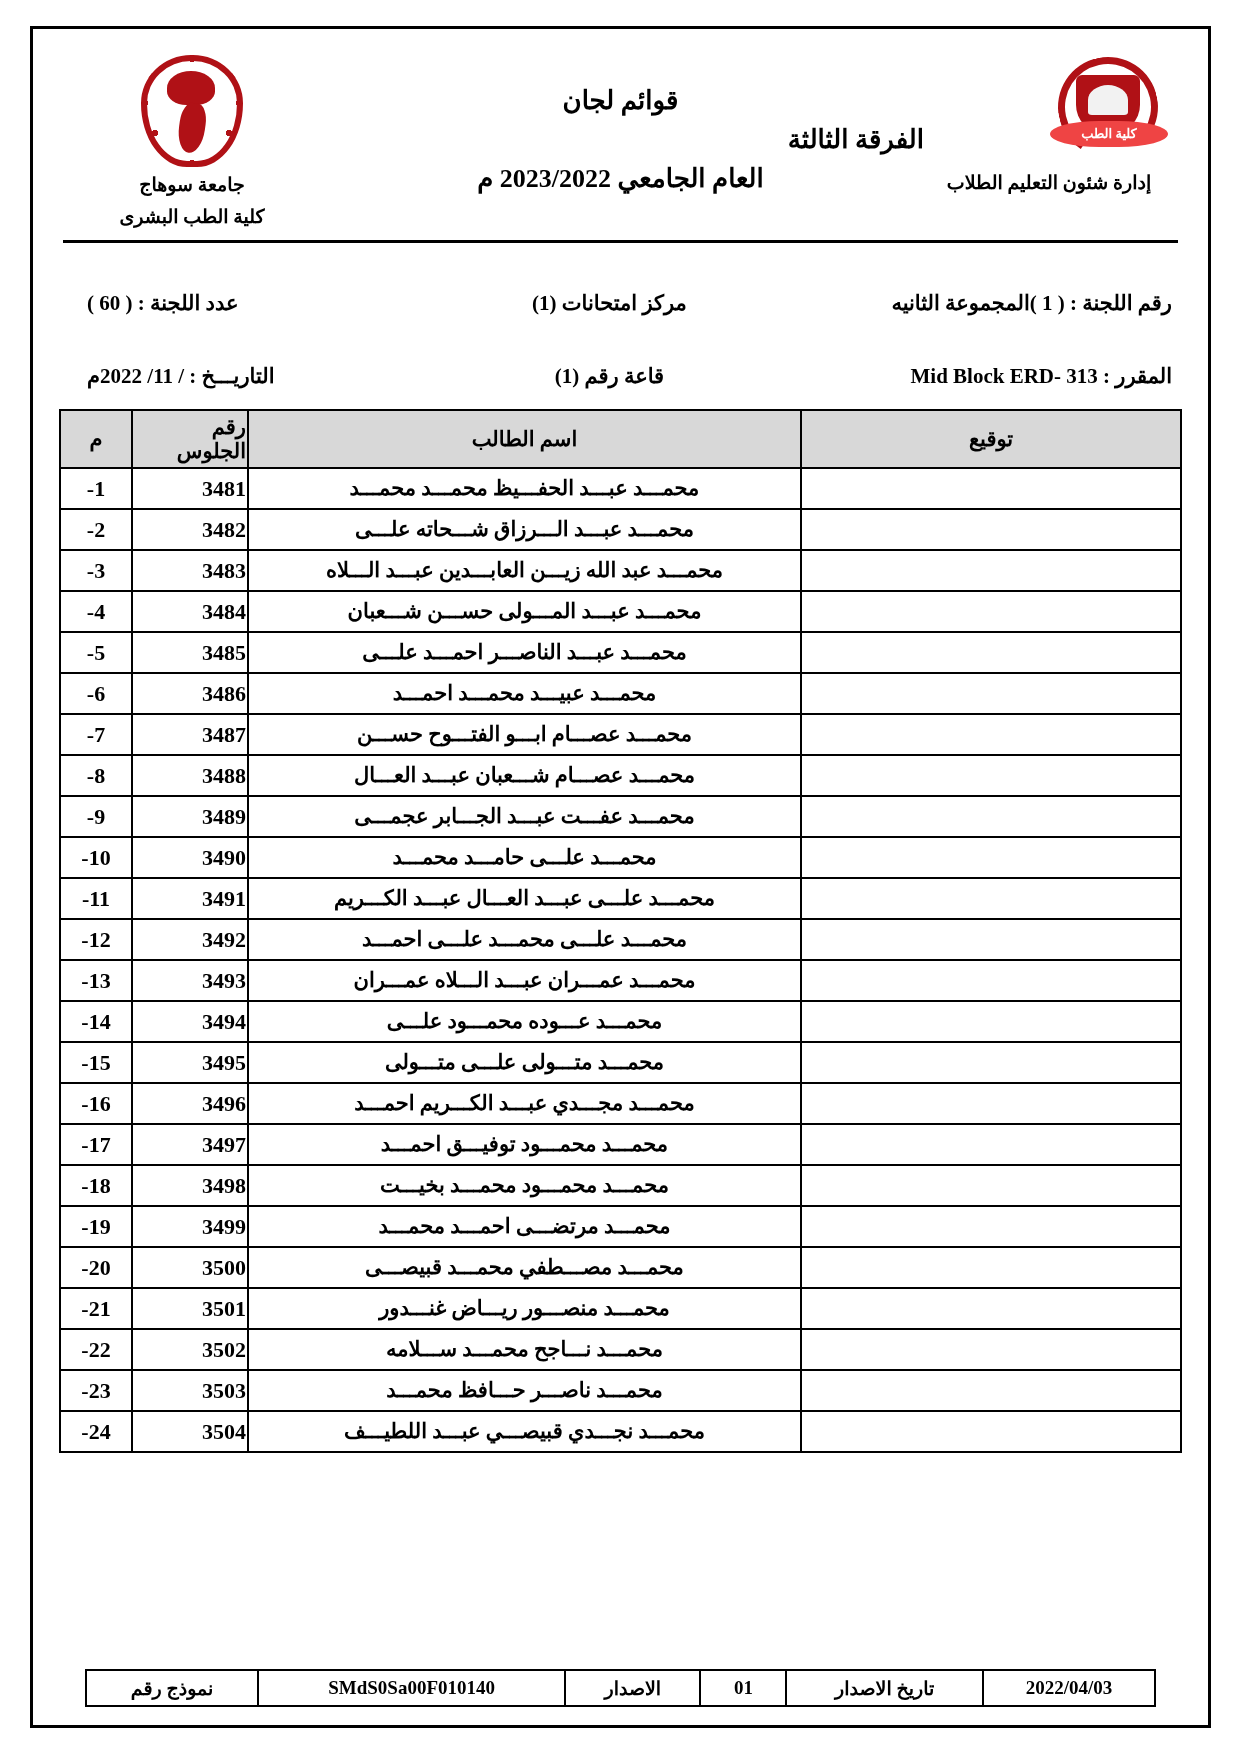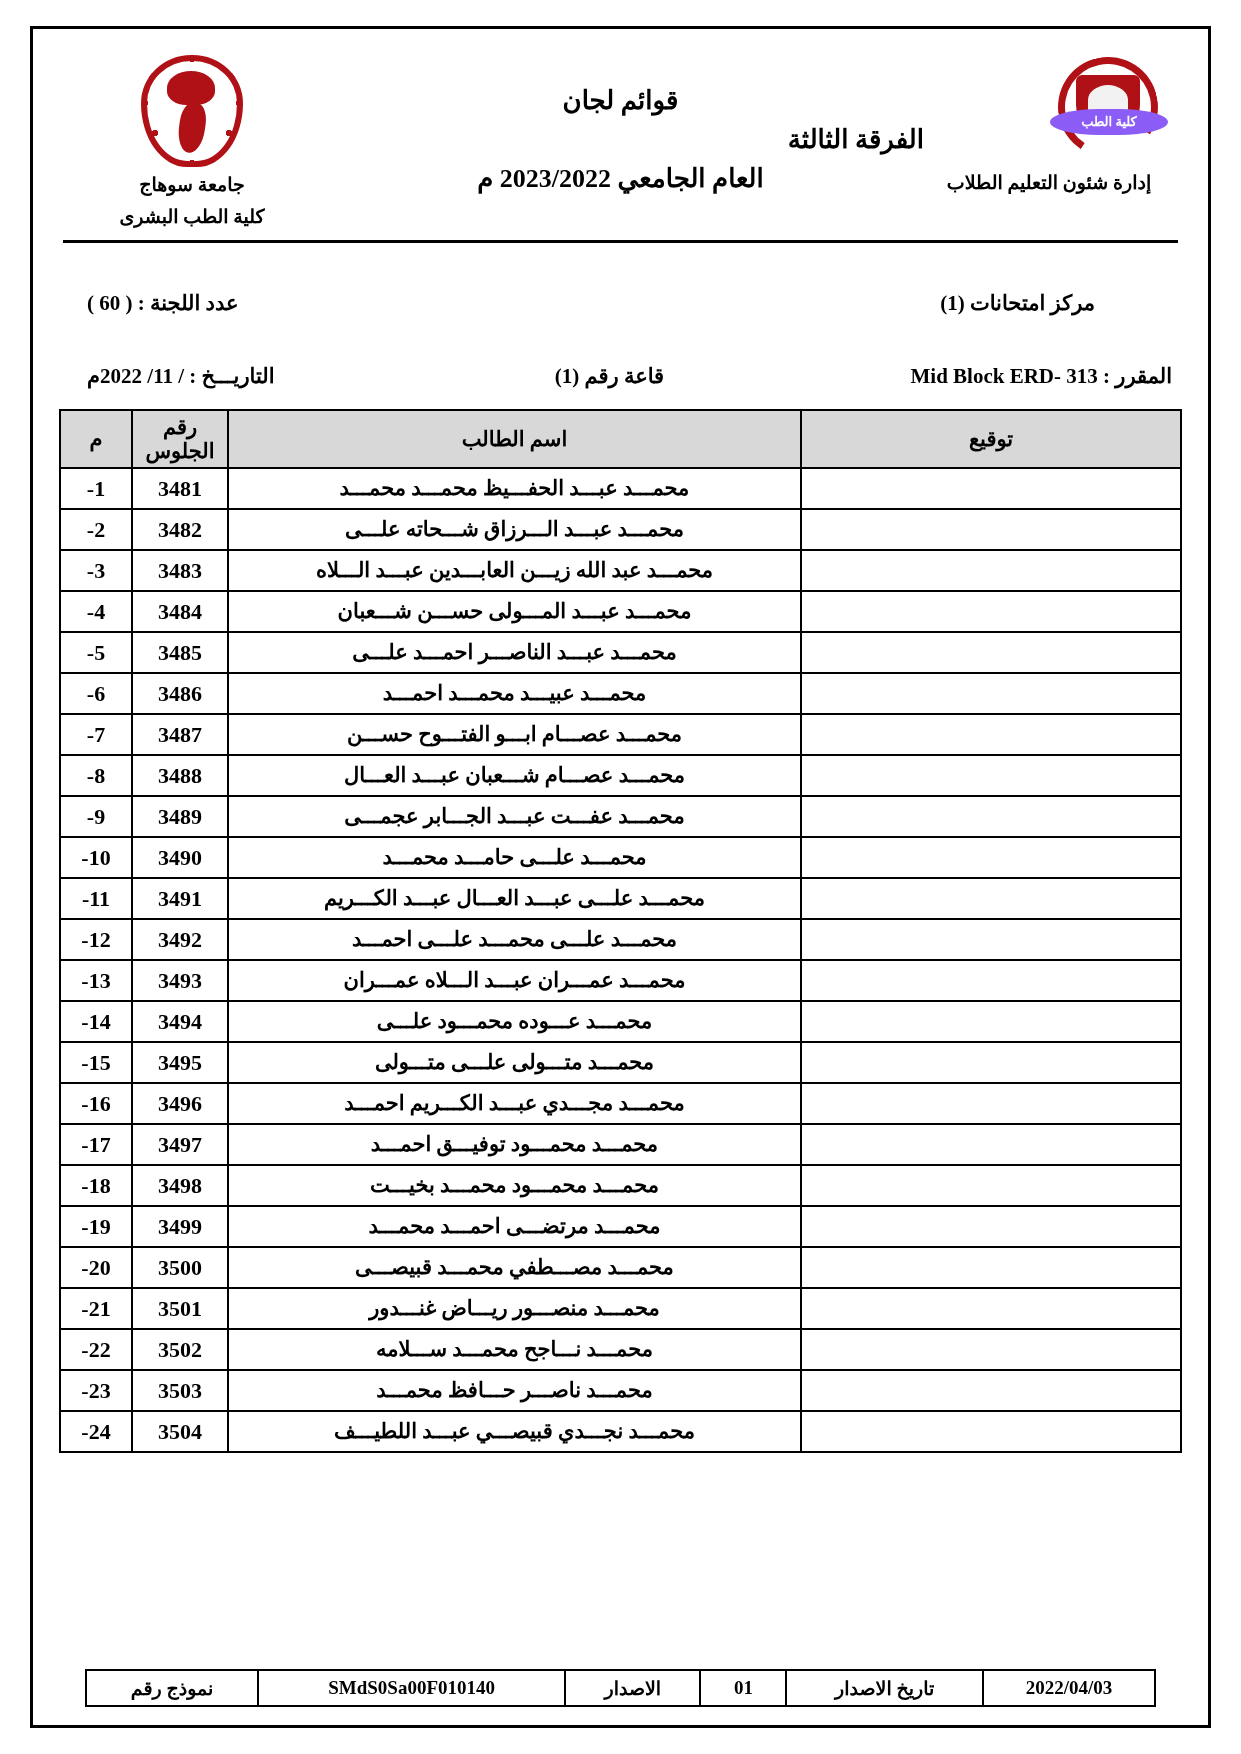--- a/index.html
+++ b/index.html
@@ -95,21 +95,21 @@
     border: 2px solid #000;
     height: 41px;
     font-weight: bold;
   }
   table.roster thead th {
     background: #d8d8d8;
     font-size: 21px;
     height: 58px;
   }
   .col-m { width: 72px; text-align: center; font-size: 22px; }
-  .col-seat { width: 96px; text-align: center; font-size: 22px; }
+  .col-seat { width: 116px; text-align: right; font-size: 22px; }
   .col-name { text-align: center; font-size: 21px; letter-spacing: 0px; padding: 0 12px; }
   .col-sign { width: 380px; }
   th.col-seat { font-size: 18px; line-height: 1.15; }
 
   .name-cell { text-align: center; }
 
   
   .footer {
     margin-top: auto;
     padding: 0 26px 4px 26px;
@@ -151,23 +151,23 @@
     border-radius: 6px 6px 28px 28px;
   }
   .logo-sohag .inner:after {
     content: "";
     position: absolute; left: 12px; top: 10px;
     width: 40px; height: 30px;
     background: #f2f2f2;
     border-radius: 50% 50% 10% 10%;
   }
   .logo-sohag .band {
-    position: absolute; left: 6px; bottom: 28px;
+    position: absolute; left: 6px; bottom: 16px;
     width: 118px; height: 26px;
-    background: #8b5cf6;
+    background: #ef4444;
     border-radius: 50%/60%;
   }
   .logo-sohag .band span {
     display: block; color: #fff; font-size: 13px; font-weight: bold;
     text-align: center; line-height: 26px;
   }
   .logo-fac {
     position: relative; width: 118px; height: 112px; margin: 0 auto;
   }
   .logo-fac .shield {
@@ -239,20 +239,23 @@
         <div class="uni-lines">جامعة سوهاج</div>
         <div class="uni-lines">كلية الطب البشرى</div>
       </div>
 
     </div>
 
     <hr class="hr-thick">
 
     <div class="meta">
       <div class="meta-row">
+        <div class="meta-cell right">
+          <span>رقم اللجنة : ( </span><span class="lat">1</span><span> )المجموعة الثانيه</span>
+        </div>
         <div class="meta-cell center">مركز امتحانات (1)</div>
         <div class="meta-cell left">عدد اللجنة : ( 60 )</div>
       </div>
       <div class="meta-row">
         <div class="meta-cell right">
           <span>المقرر : </span><span class="lat">Mid Block ERD- 313</span>
         </div>
         <div class="meta-cell center">قاعة رقم (1)</div>
         <div class="meta-cell left">التاريـــخ :    / 11/ 2022م</div>
       </div>

